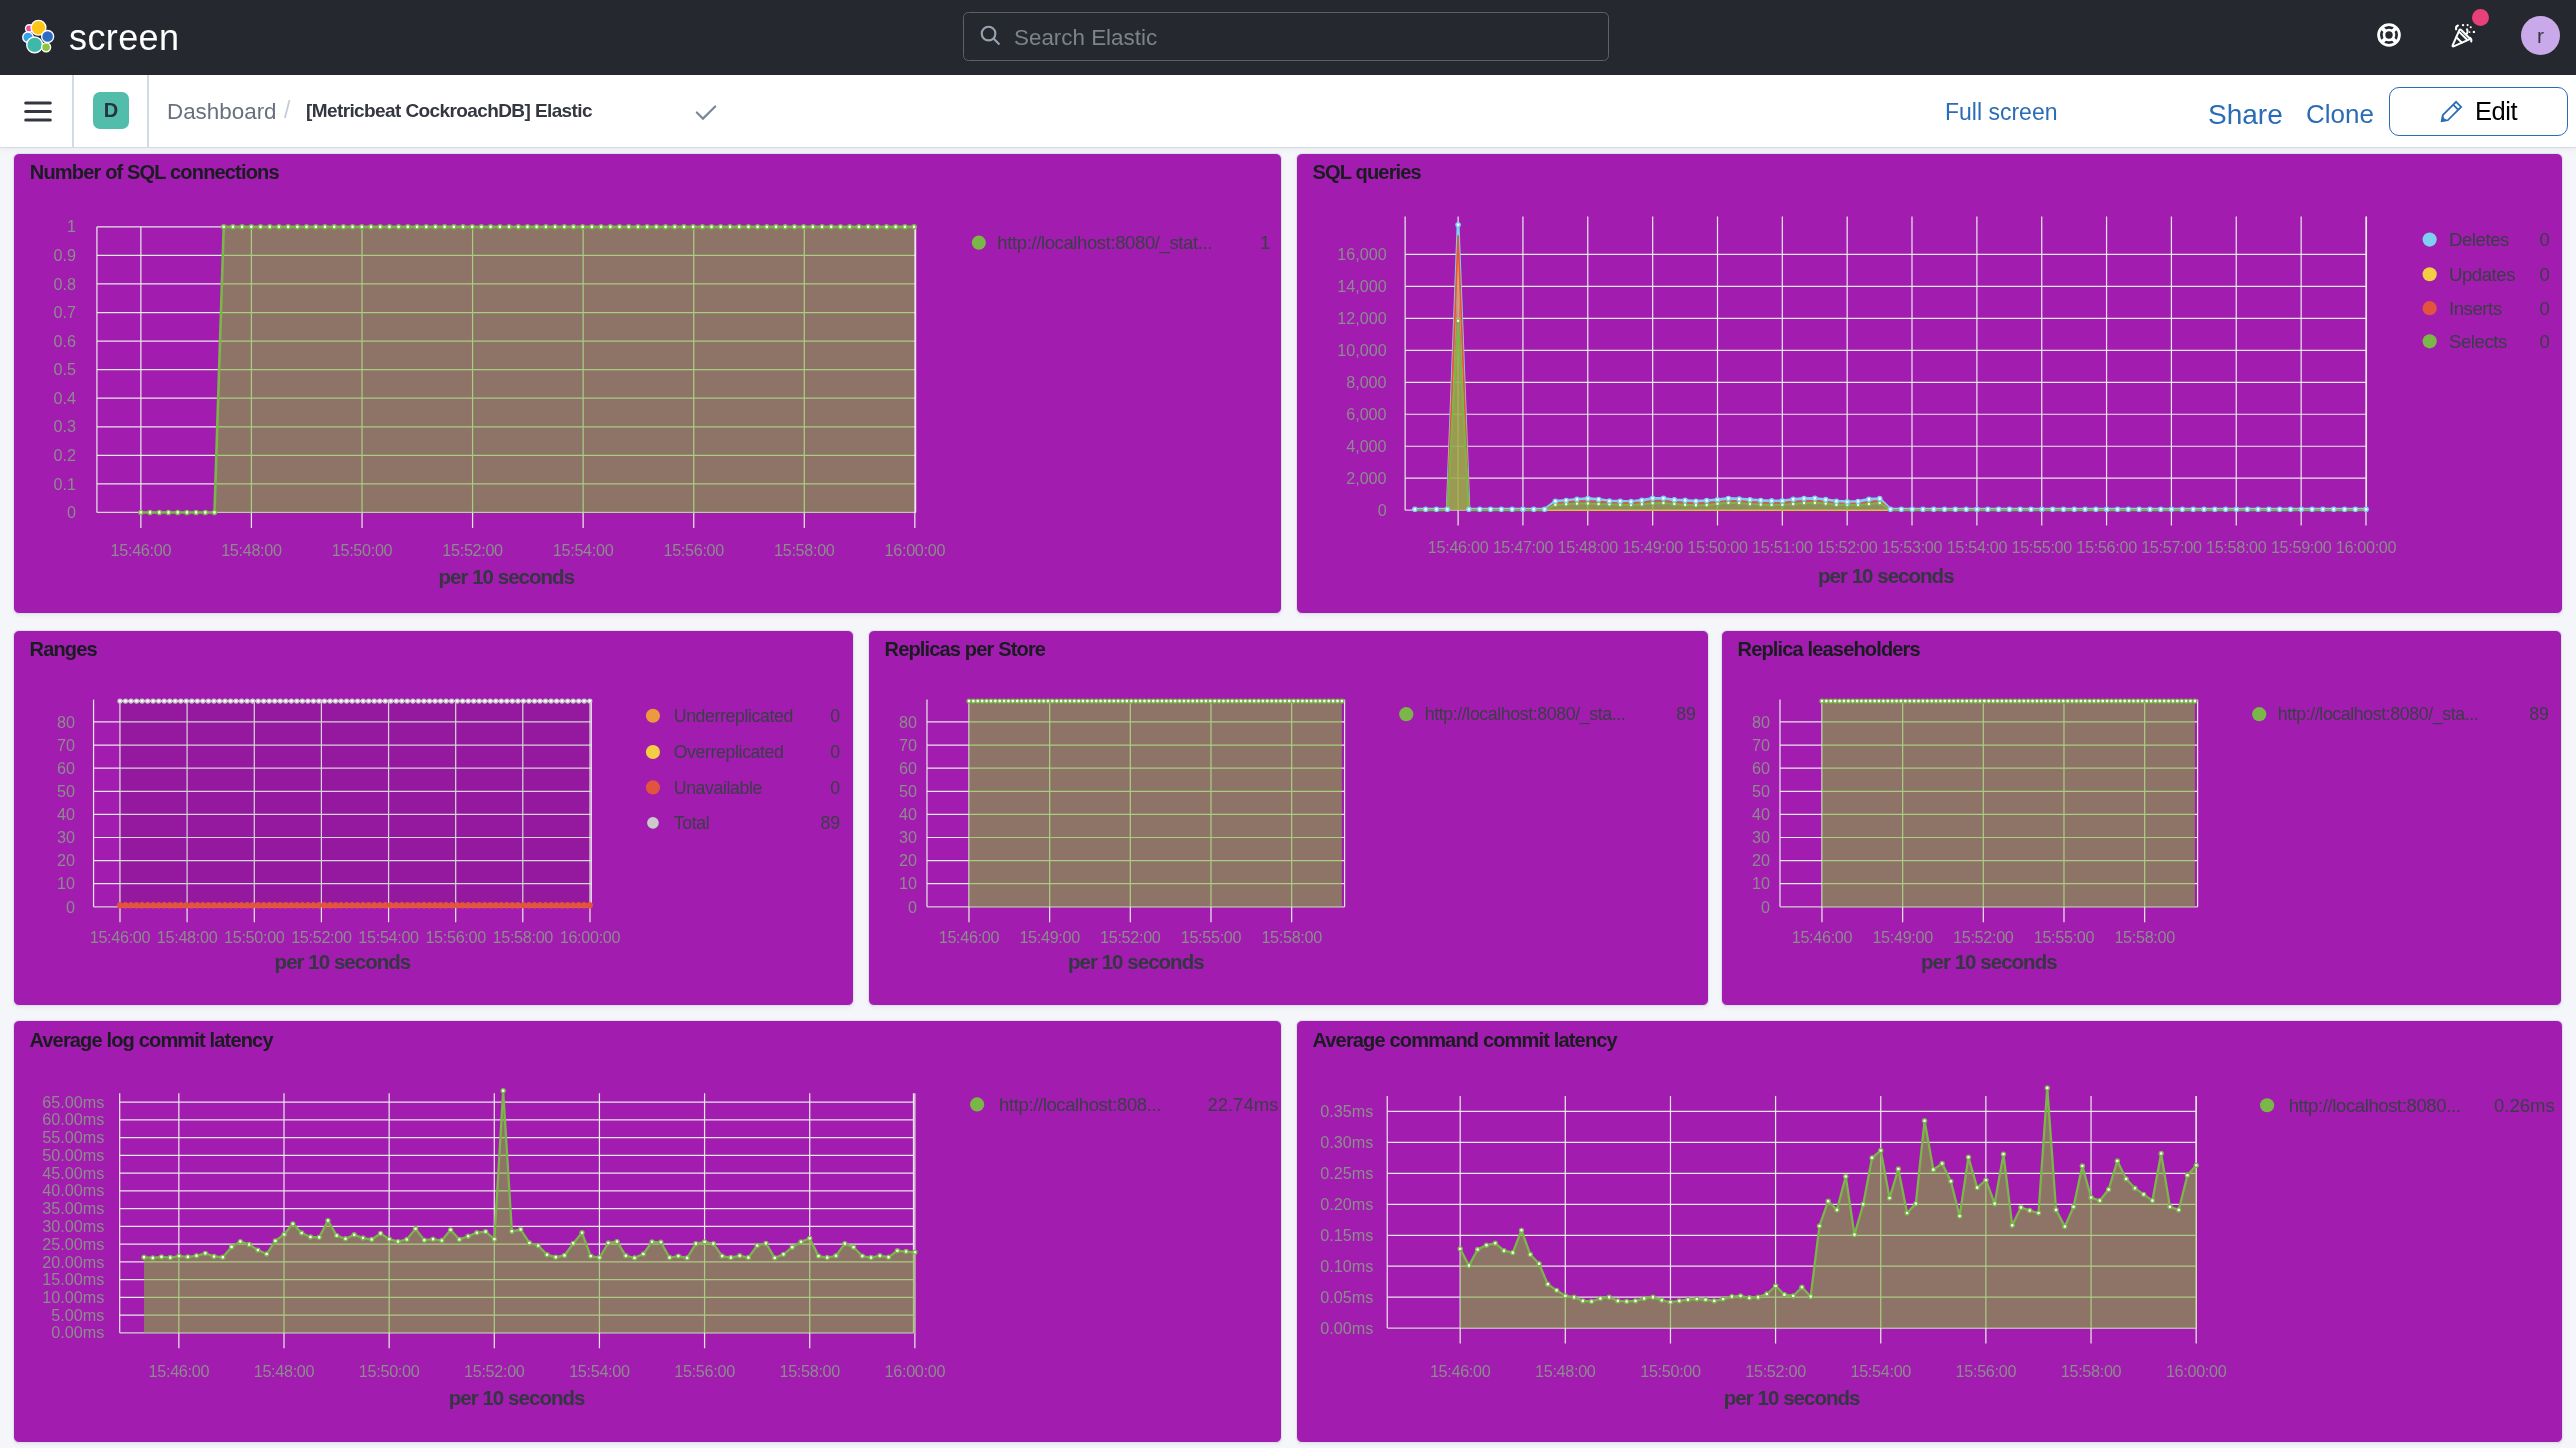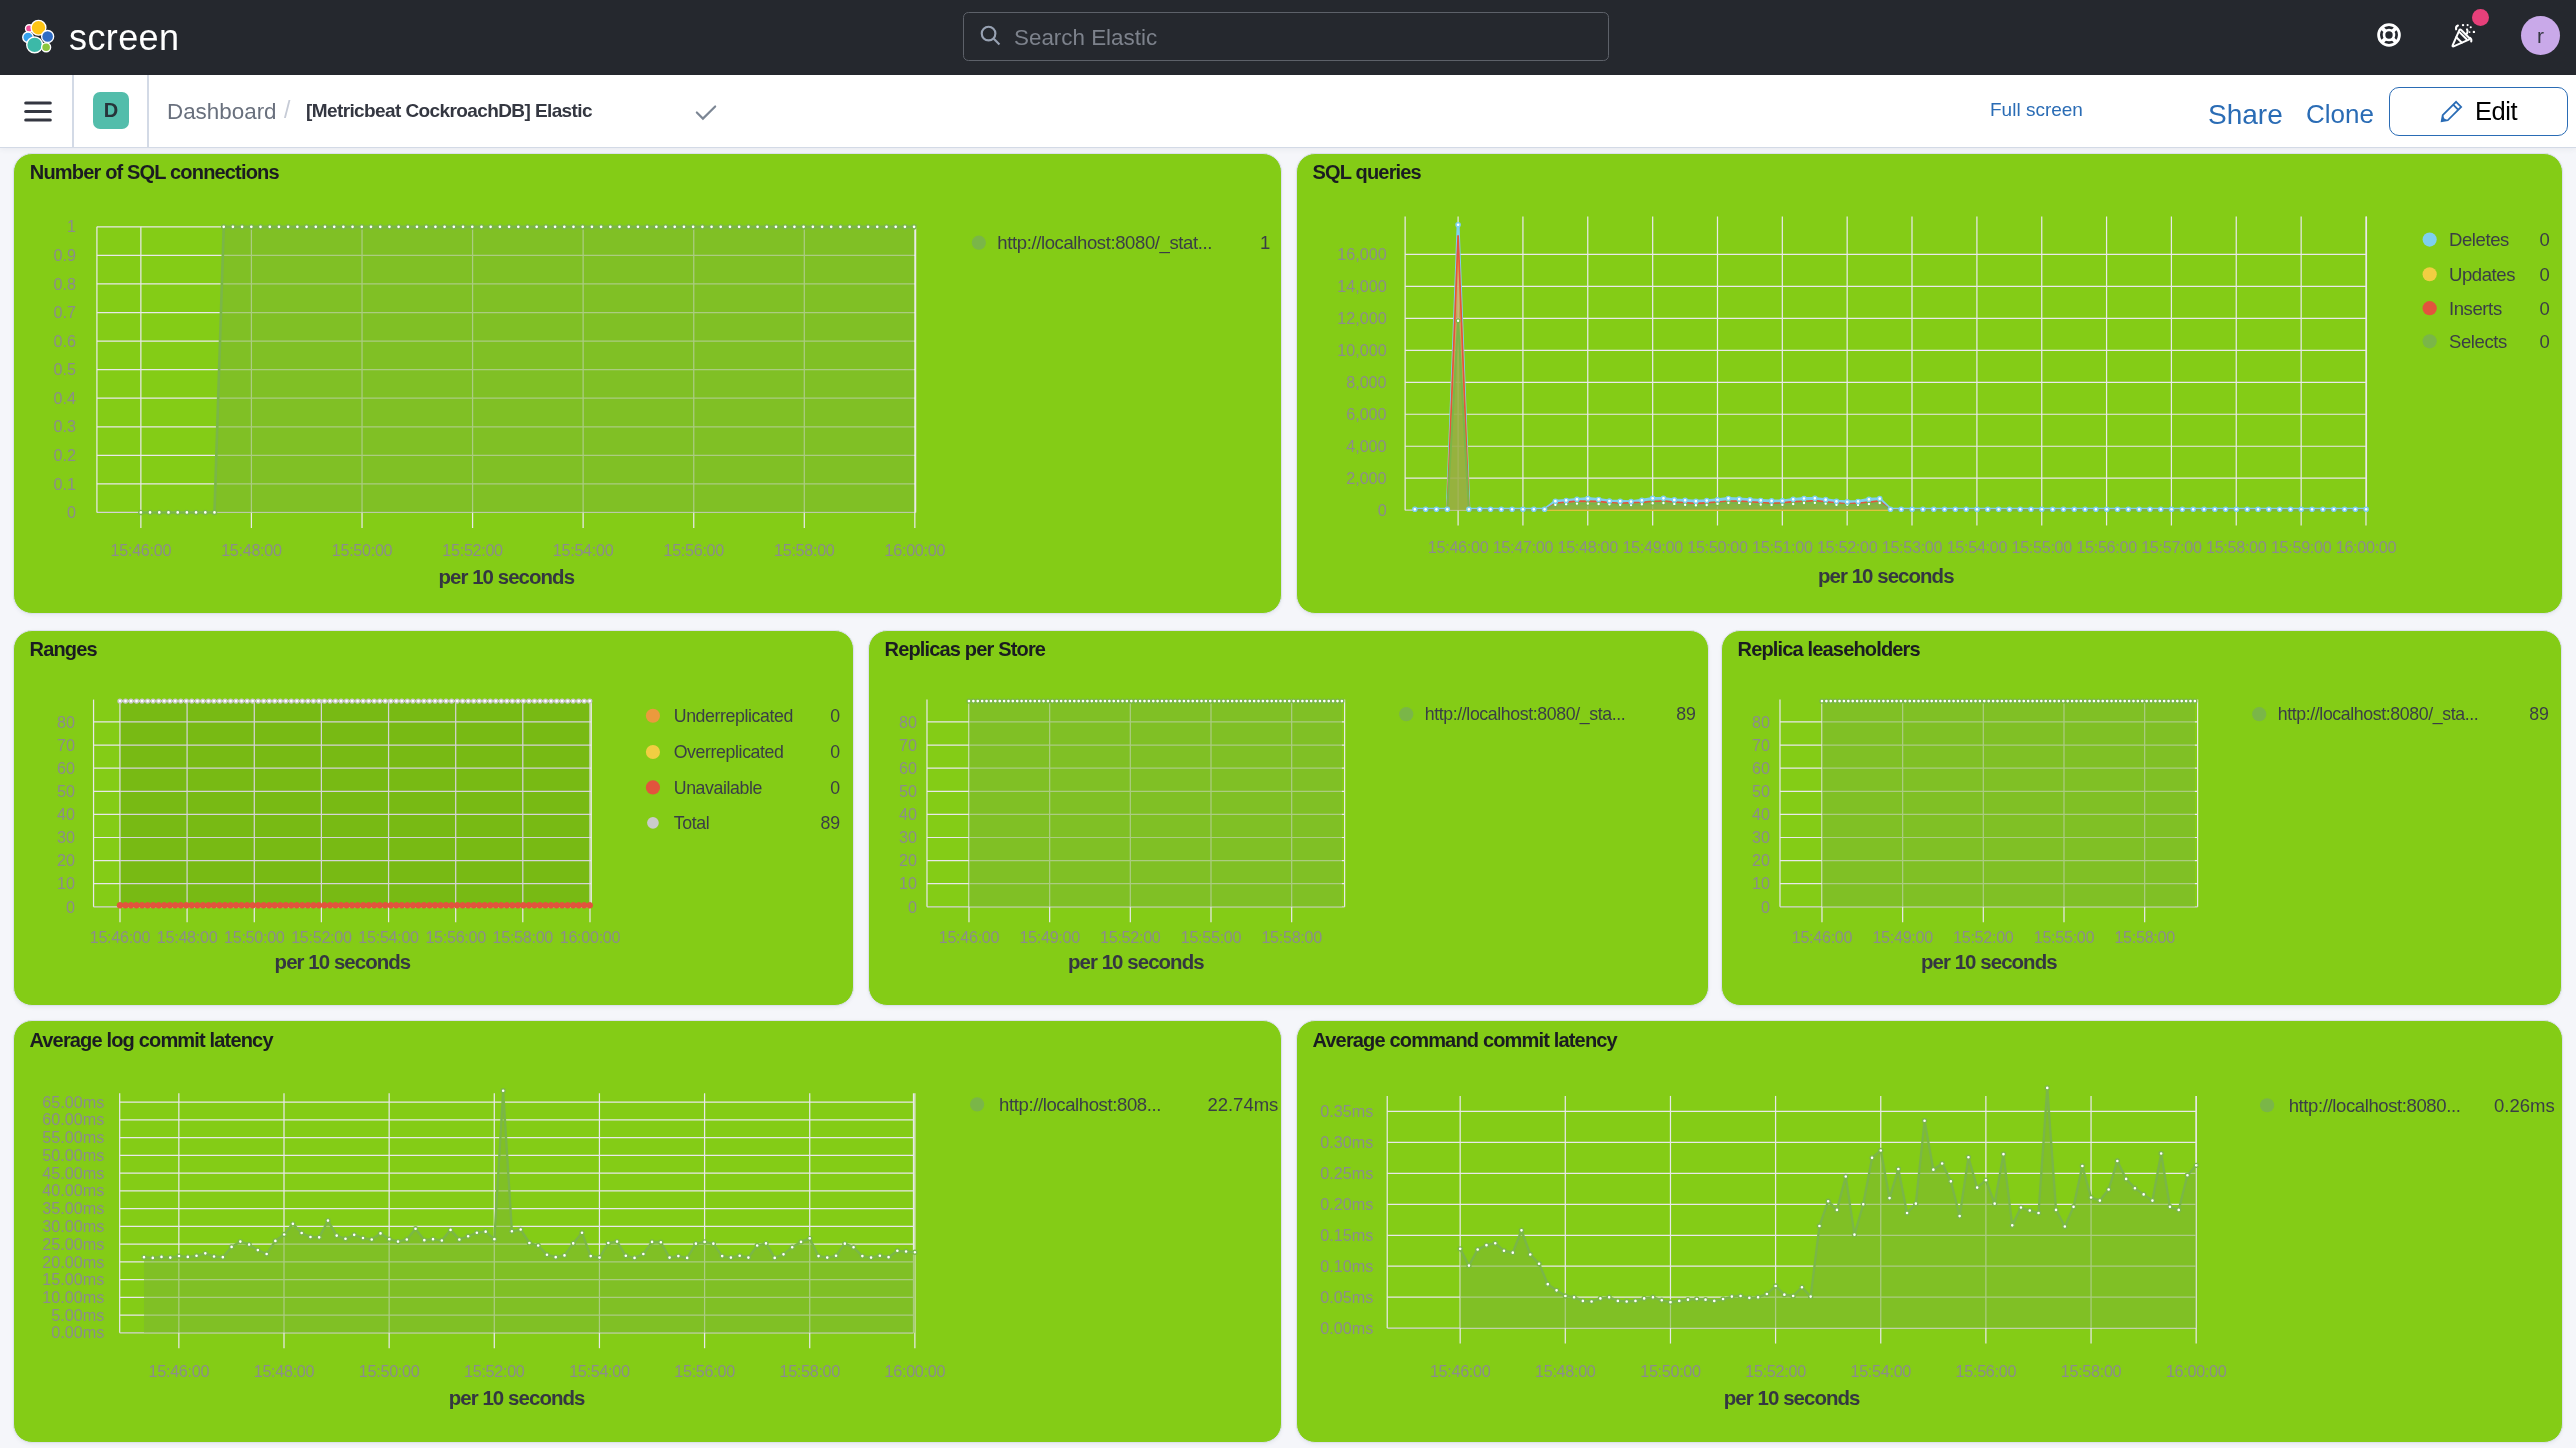--- a/index.html
+++ b/index.html
@@ -1,17 +1,17 @@
 <!DOCTYPE html>
 <html style="font-size:12.3px"><head><meta charset="utf-8"><style>
 *{margin:0;padding:0;box-sizing:border-box}
 html,body{width:2576px;height:1448px;background:#F5F6FA;font-family:"Liberation Sans",sans-serif;overflow:hidden}
 .hdr{position:absolute;left:0;top:0;width:2576px;height:75px;background:#25282E}
 .tbar{position:absolute;left:0;top:75px;width:2576px;height:73px;background:#fff;border-bottom:1.5px solid #D3DAE6;box-shadow:0 2.3px 4.6px rgba(70,80,110,0.06)}
-.panel{position:absolute;background:#84cc16;border:1.5px solid #DCE2EC;border-radius:19px;box-shadow:0 1.5px 3.1px rgba(100,110,140,0.08)}
+.panel{position:absolute;background:#a21caf;border:1.5px solid #DCE2EC;border-radius:6px;box-shadow:0 1.5px 3.1px rgba(100,110,140,0.08)}
 .sep{position:absolute;top:0;width:1.5px;height:72px;background:#D3DAE6}
 </style></head><body>
 <div class="hdr">
     <svg width="40" height="40" viewBox="0 0 32 32" style="position:absolute;left:18.5px;top:17px">
 <g stroke="#fff" stroke-width="1.1">
 <circle cx="8.2" cy="9.2" r="3.0" fill="#F04E98"></circle>
 <circle cx="15.6" cy="8.6" r="5.9" fill="#FEC514"></circle>
 <circle cx="7.2" cy="16.2" r="4.2" fill="#36A2EF"></circle>
 <circle cx="22.9" cy="15.6" r="4.8" fill="#2E6CC4"></circle>
 <circle cx="12.5" cy="22.3" r="6.3" fill="#3CB9A8"></circle>
@@ -65,21 +65,21 @@
     </svg>
     <div class="sep" style="left:72px"></div>
     <div style="position:absolute;left:93px;top:17px;width:36px;height:37px;border-radius:7px;background:#53BDAB;text-align:center;line-height:37px;font-weight:bold;font-size:20px;color:#27343A">D</div>
     <div class="sep" style="left:147px"></div>
     <div style="position:absolute;left:167px;top:24px;font-size:22.4px;color:#69707D">Dashboard</div>
     <div style="position:absolute;left:284px;top:21.6px;font-size:23px;color:#C6CBD6">/</div>
     <div style="position:absolute;left:306px;top:25px;font-size:19px;font-weight:bold;letter-spacing:-0.6px;color:#343741">[Metricbeat CockroachDB] Elastic</div>
     <svg width="26" height="23" viewBox="0 0 17 15" style="position:absolute;left:693px;top:25.5px">
 <path d="M2.5 7.5 L6.5 11.5 L14.5 3.5" fill="none" stroke="#7C8694" stroke-width="1.4" stroke-linecap="round"></path>
 </svg>
-    <div style="position:absolute;left:1990px;top:24px;font-size:19px;color:#2A6CB5">Full screen</div>
+    <div style="position:absolute;left:1945px;top:24px;font-size:23px;color:#2A6CB5">Full screen</div>
     <div style="position:absolute;left:2208px;top:24px;font-size:28px;color:#2A6CB5">Share</div>
     <div style="position:absolute;left:2306px;top:24px;font-size:26px;color:#2A6CB5">Clone</div>
     <div style="position:absolute;left:2389px;top:12.3px;width:179px;height:49px;border:1.9px solid #2A6CB5;border-radius:10px;text-align:center;line-height:46px;font-size:25.5px;letter-spacing:-0.4px;color:#000000;font-weight:500"><svg width="23" height="23" viewBox="0 0 16 16" style="vertical-align:-3.1px;margin-right:12.3px">
 <path d="M11.2 1.3 L14.7 4.8 L5.4 14.1 L1.2 14.8 L1.9 10.6 Z M9.5 3.6 L12.4 6.5" fill="none" stroke="#2A6CB5" stroke-width="1.25"></path>
 <path d="M1.9 10.6 L1.2 14.8 L5.4 14.1 L3 12.8 Z" fill="#2A6CB5"></path>
 </svg>Edit</div>
   </div>
 <div class="panel" style="left:13px;top:153px;width:1269px;height:461px"><svg width="1269" height="461" viewBox="0 0 1645 598" font-family="'Liberation Sans',sans-serif">
       <text x="20.0" y="33.0" font-size="26.0" fill="#1A1C21" text-anchor="start" font-weight="bold" letter-spacing="-1.1px">Number of SQL connections</text>
       <line x1="107.0" y1="465.0" x2="1169.0" y2="465.0" stroke="#D4D4D4" stroke-width="1.6"></line>

